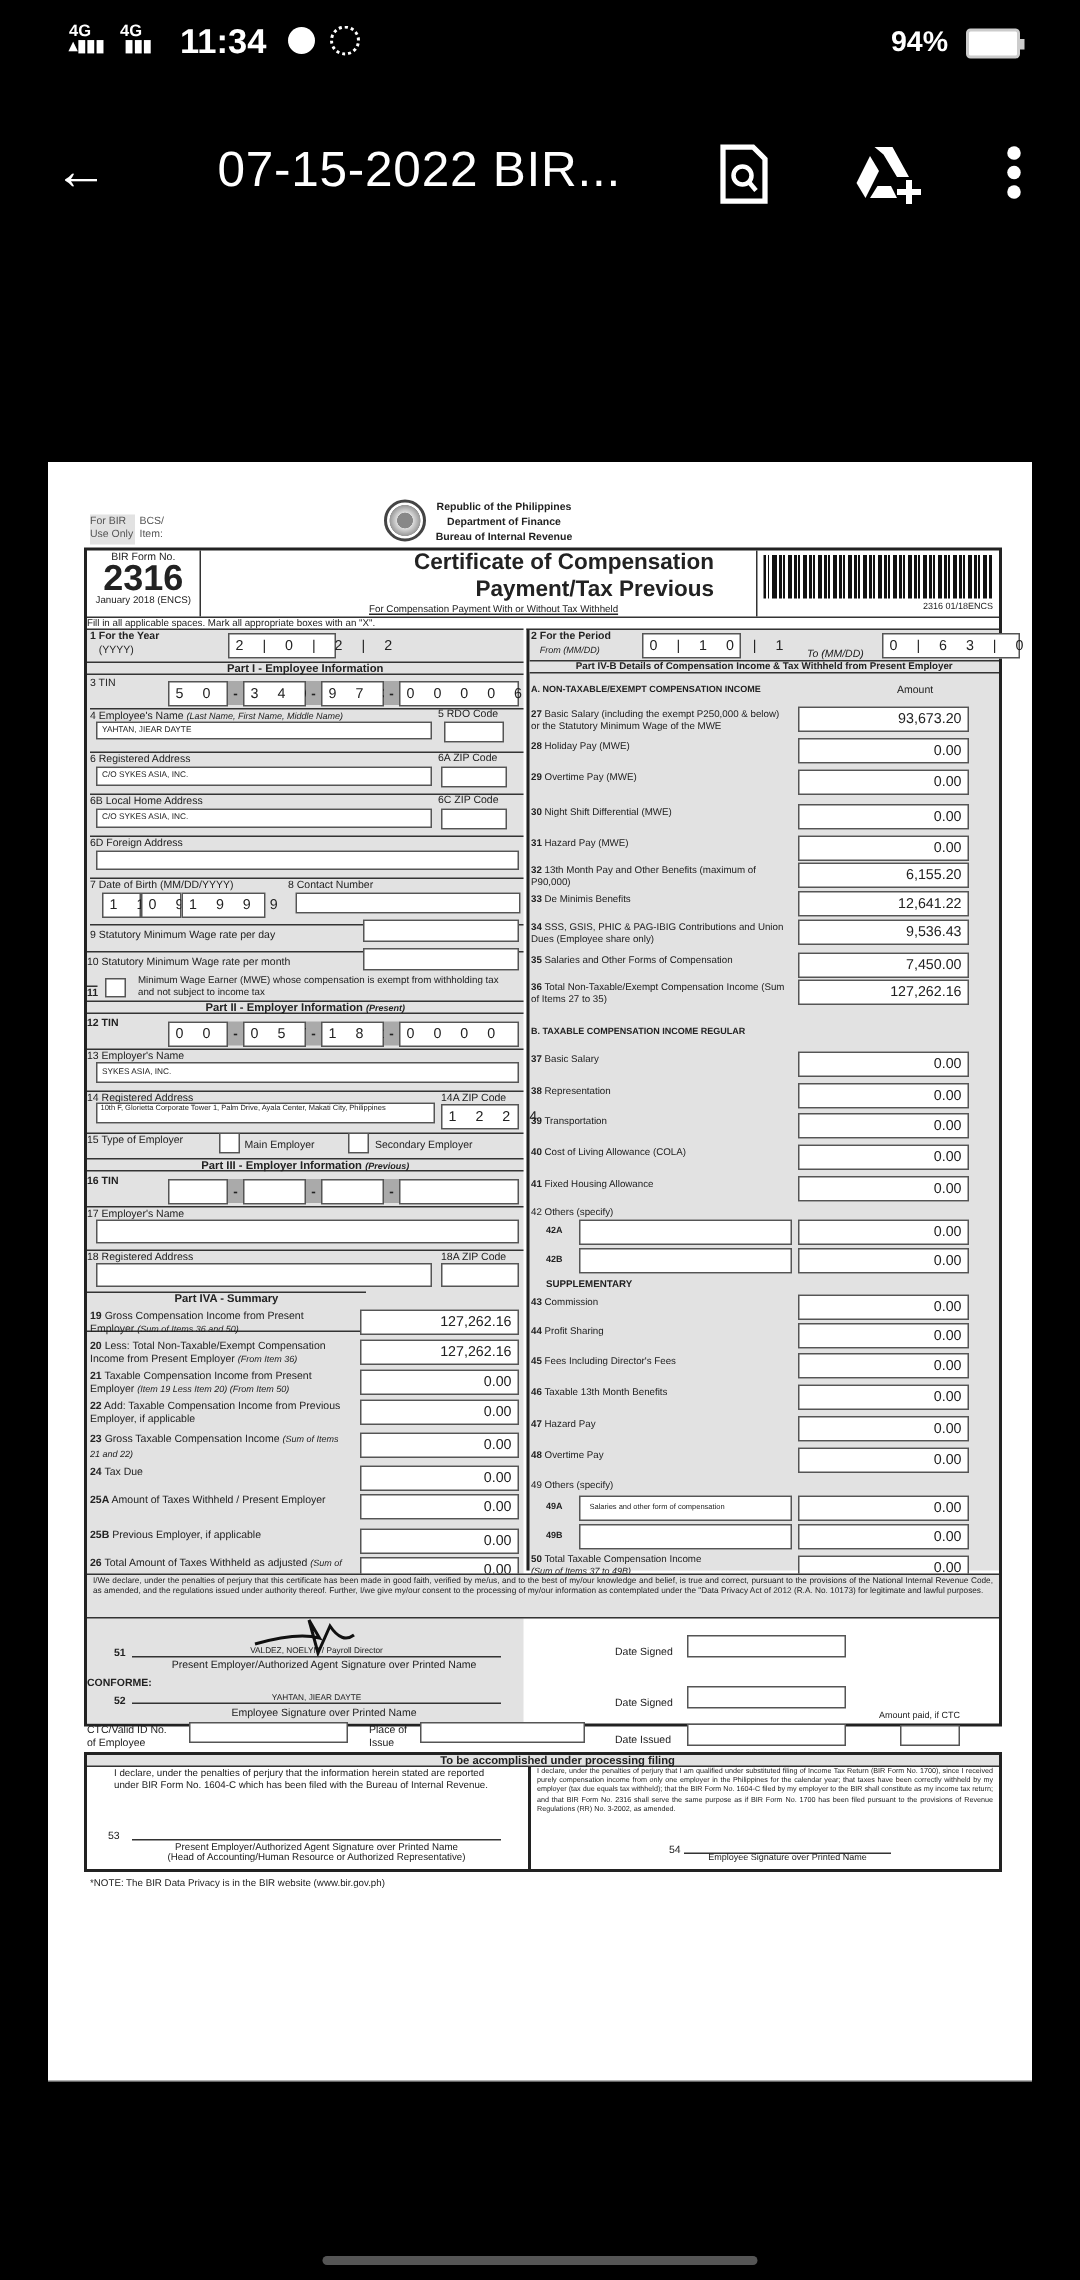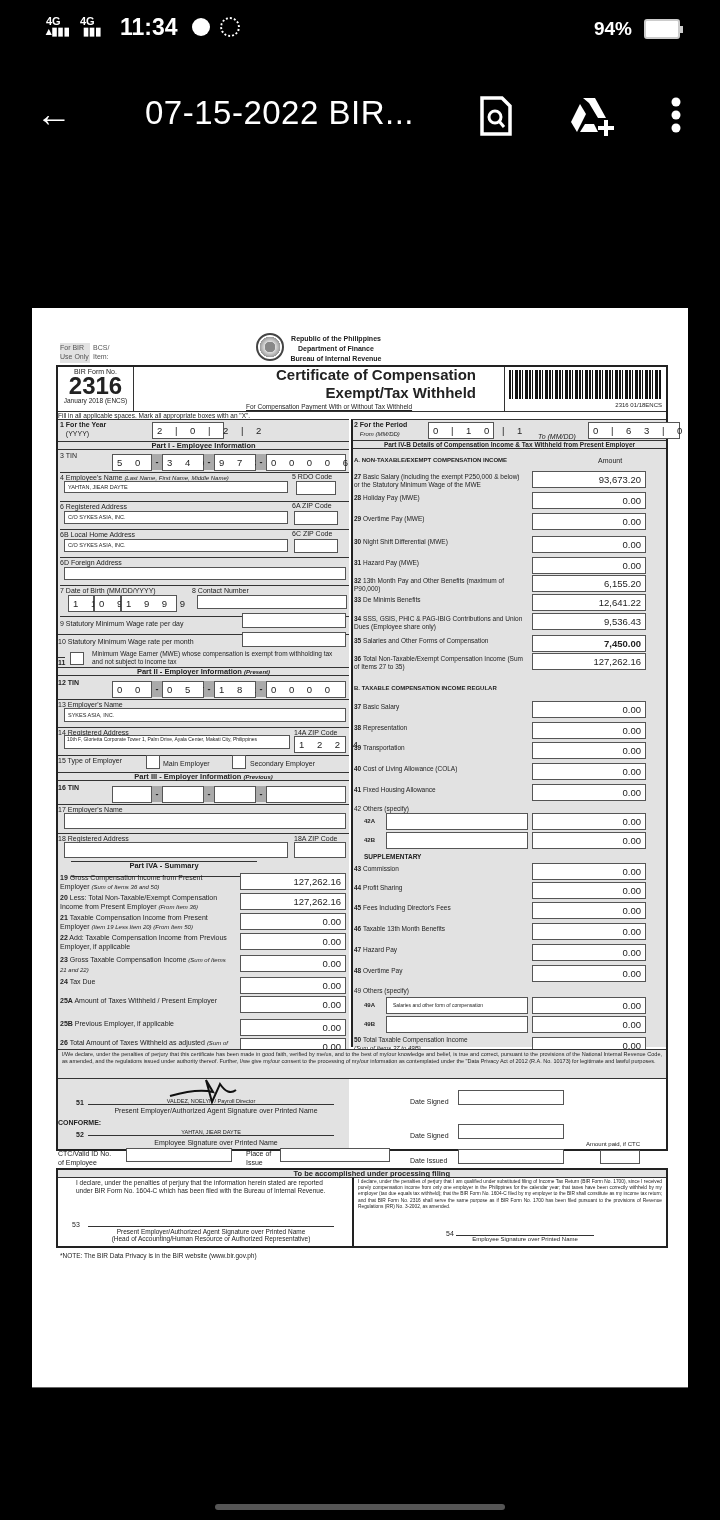--- a/index.html
+++ b/index.html
@@ -79,21 +79,21 @@
     </div>
 
     <div class="frm-border" style="left:0;top:57px;width:612px;height:786px"></div>
     <div class="abs" style="left:2px;top:59px;width:76px;height:44px;text-align:center;border-right:1px solid #333">
       <div style="font-size:7px;margin-top:1px">BIR Form No.</div>
       <div style="font-size:24px;font-weight:bold;line-height:22px">2316</div>
       <div style="font-size:6.5px">January 2018 (ENCS)</div>
     </div>
     <div class="abs bold" style="left:80px;top:58px;width:340px;text-align:right;font-size:15px;line-height:18px">
       <div style="padding-left:60px">Certificate of Compensation</div>
-      <div style="padding-left:100px">Exempt/Tax Withheld</div>
+      <div style="padding-left:100px">Payment/Tax Previous</div>
     </div>
     <div class="abs" style="left:190px;top:95px;font-size:6.5px;text-decoration:underline">For Compensation Payment With or Without Tax Withheld</div>
     <div class="abs" style="left:448px;top:59px;width:162px;height:44px;border-left:1px solid #333">
       <div style="margin:3px 4px;height:29px;background:repeating-linear-gradient(90deg,#111 0 2px,#fff 2px 3px,#111 3px 4px,#fff 4px 6px,#111 6px 9px,#fff 9px 10px)"></div>
       <div style="text-align:right;font-size:6px;padding-right:4px">2316 01/18ENCS</div>
     </div>
     <div class="abs" style="left:2px;top:103px;width:608px;height:8px;border-top:1px solid #333;font-size:6.5px;line-height:8px">Fill in all applicable spaces. Mark all appropriate boxes with an "X".</div>
 
     <div class="abs grey" style="left:2px;top:111px;width:291px;height:730px;border-top:1px solid #333"></div>
     <div class="abs grey" style="left:295px;top:111px;width:315px;height:628px;border-top:1px solid #333;border-left:2px solid #222"></div>
@@ -175,21 +175,21 @@
     <div class="digits" style="left:158px;top:478px;width:42px"></div>
     <div class="dash" style="left:200px;top:478px">-</div>
     <div class="digits" style="left:210px;top:478px;width:80px"></div>
     <div class="lab" style="left:2px;top:496px;border-top:1px solid #333;width:291px">17 Employer's Name</div>
     <div class="box" style="left:8px;top:505px;width:282px;height:16px"></div>
     <div class="lab" style="left:2px;top:525px;border-top:1px solid #333;width:291px">18 Registered Address</div>
     <div class="lab" style="left:238px;top:526px">18A ZIP Code</div>
     <div class="box" style="left:8px;top:534px;width:224px;height:16px"></div>
     <div class="box" style="left:238px;top:534px;width:52px;height:16px"></div>
 
-    <div class="sect" style="left:15px;top:553px;width:186px;height:16px;line-height:8px">Part IVA - Summary</div>
+    <div class="sect" style="left:2px;top:553px;width:186px;height:27px;line-height:8px">Part IVA - Summary</div>
     <div id="summary-rows">
         <div class="lab" style="left: 4px; top: 565px; width: 170px;"><b>19</b> <span>Gross Compensation Income from Present Employer</span> <i class="it">(Sum of Items 36 and 50)</i></div>
         <div class="amt" style="left: 184px; top: 565px; width: 106px;">127,262.16</div>
         <div class="lab" style="left: 4px; top: 585px; width: 170px;"><b>20</b> <span>Less: Total Non-Taxable/Exempt Compensation Income from Present Employer</span> <i class="it">(From Item 36)</i></div>
         <div class="amt" style="left: 184px; top: 585px; width: 106px;">127,262.16</div>
         <div class="lab" style="left: 4px; top: 605px; width: 170px;"><b>21</b> <span>Taxable Compensation Income from Present Employer</span> <i class="it">(Item 19 Less Item 20) (From Item 50)</i></div>
         <div class="amt" style="left: 184px; top: 605px; width: 106px;">0.00</div>
         <div class="lab" style="left: 4px; top: 625px; width: 170px;"><b>22</b> <span>Add: Taxable Compensation Income from Previous Employer, if applicable</span> <i class="it"></i></div>
         <div class="amt" style="left: 184px; top: 625px; width: 106px;">0.00</div>
         <div class="lab" style="left: 4px; top: 647px; width: 170px;"><b>23</b> <span>Gross Taxable Compensation Income</span> <i class="it">(Sum of Items 21 and 22)</i></div>
@@ -222,21 +222,21 @@
         <div class="amt" style="left: 476px; top: 228px; width: 114px;">0.00</div>
         <div class="lab" style="left: 298px; top: 251px; width: 170px; font-size: 6.5px; line-height: 8px;"><b>31</b> <span>Hazard Pay (MWE)</span></div>
         <div class="amt" style="left: 476px; top: 249px; width: 114px;">0.00</div>
         <div class="lab" style="left: 298px; top: 269px; width: 170px; font-size: 6.5px; line-height: 8px;"><b>32</b> <span>13th Month Pay and Other Benefits (maximum of P90,000)</span></div>
         <div class="amt" style="left: 476px; top: 267px; width: 114px;">6,155.20</div>
         <div class="lab" style="left: 298px; top: 288px; width: 170px; font-size: 6.5px; line-height: 8px;"><b>33</b> <span>De Minimis Benefits</span></div>
         <div class="amt" style="left: 476px; top: 286px; width: 114px;">12,641.22</div>
         <div class="lab" style="left: 298px; top: 307px; width: 170px; font-size: 6.5px; line-height: 8px;"><b>34</b> <span>SSS, GSIS, PHIC &amp; PAG-IBIG Contributions and Union Dues (Employee share only)</span></div>
         <div class="amt" style="left: 476px; top: 305px; width: 114px;">9,536.43</div>
         <div class="lab" style="left: 298px; top: 329px; width: 170px; font-size: 6.5px; line-height: 8px;"><b>35</b> <span>Salaries and Other Forms of Compensation</span></div>
-        <div class="amt" style="left: 476px; top: 327px; width: 114px; font-weight: bold;">7,450.00</div>
+        <div class="amt" style="left: 476px; top: 327px; width: 114px;">7,450.00</div>
         <div class="lab" style="left: 298px; top: 347px; width: 170px; font-size: 6.5px; line-height: 8px;"><b>36</b> <span>Total Non-Taxable/Exempt Compensation Income (Sum of Items 27 to 35)</span></div>
         <div class="amt" style="left: 476px; top: 345px; width: 114px;">127,262.16</div>
         <div class="lab bold" style="left: 298px; top: 376px; font-size: 6px;">B. TAXABLE COMPENSATION INCOME REGULAR</div>
         <div class="lab" style="left: 298px; top: 395px; width: 170px; font-size: 6.5px; line-height: 8px;"><b>37</b> <span>Basic Salary</span></div>
         <div class="amt" style="left: 476px; top: 393px; width: 114px;">0.00</div>
         <div class="lab" style="left: 298px; top: 416px; width: 170px; font-size: 6.5px; line-height: 8px;"><b>38</b> <span>Representation</span></div>
         <div class="amt" style="left: 476px; top: 414px; width: 114px;">0.00</div>
         <div class="lab" style="left: 298px; top: 436px; width: 170px; font-size: 6.5px; line-height: 8px;"><b>39</b> <span>Transportation</span></div>
         <div class="amt" style="left: 476px; top: 434px; width: 114px;">0.00</div>
         <div class="lab" style="left: 298px; top: 457px; width: 170px; font-size: 6.5px; line-height: 8px;"><b>40</b> <span>Cost of Living Allowance (COLA)</span></div>

